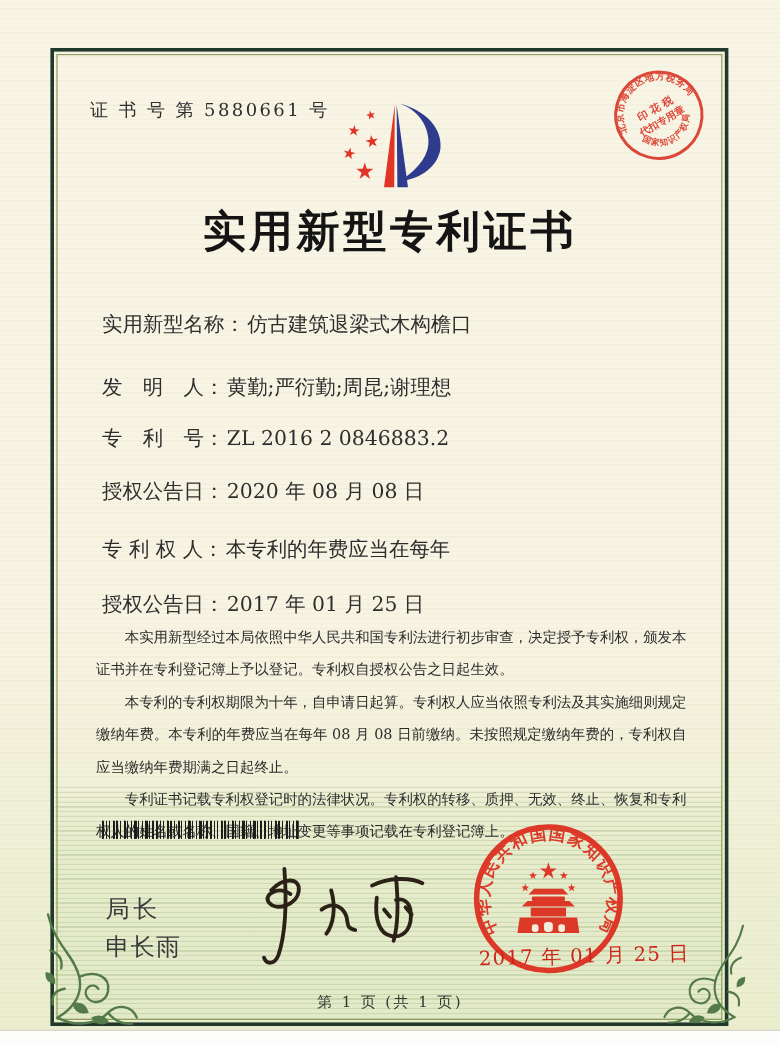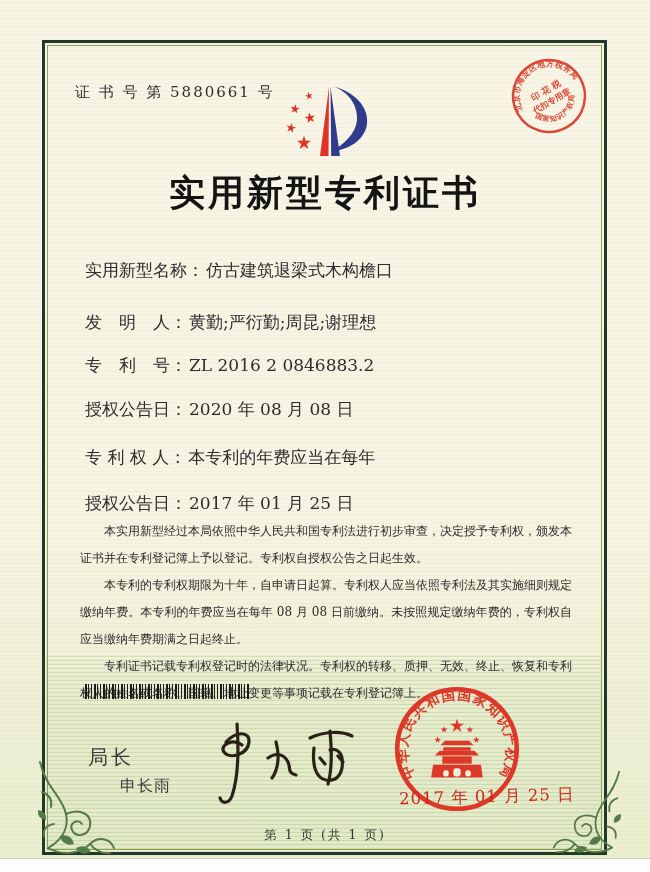--- a/index.html
+++ b/index.html
@@ -28,21 +28,21 @@
   .body-text{position:absolute;left:80px;top:518px;width:492px;z-index:3;color:#2b2b2b;
     font-size:12px;line-height:27px;text-align:justify;}
   .body-text p{margin:0;text-indent:2em;}
   .barcode{position:absolute;left:85px;top:684px;width:164px;height:15px;z-index:3;
     background:
       repeating-linear-gradient(90deg,#1c1c1c 0 1px,rgba(0,0,0,0) 1px 3px),
       repeating-linear-gradient(90deg,#1c1c1c 0 2px,rgba(0,0,0,0) 2px 9px),
       repeating-linear-gradient(90deg,#1c1c1c 0 1px,rgba(0,0,0,0) 1px 6px);
   }
   .signer-title{position:absolute;left:88px;top:744px;font-size:20px;color:#3a3a3a;letter-spacing:3px;z-index:3;}
-  .signer-name{position:absolute;left:88px;top:776px;font-size:16px;color:#3a3a3a;letter-spacing:1px;z-index:3;margin-left:32px;}
+  .signer-name{position:absolute;left:88px;top:776px;font-size:20px;color:#3a3a3a;letter-spacing:1px;z-index:3;}
   .signature{position:absolute;left:192px;top:712px;z-index:4;}
   .gov-seal{position:absolute;left:388px;top:680px;width:138px;height:138px;z-index:5;opacity:0.92;}
   .seal-date{position:absolute;left:399px;top:786px;font-size:16.5px;color:#cf2318;letter-spacing:1px;
     z-index:6;transform:rotate(-1.5deg);white-space:nowrap;}
   .tax-seal{position:absolute;left:503px;top:50px;width:92px;height:92px;z-index:3;transform:rotate(-30deg);opacity:0.92;}
   .flourish{position:absolute;z-index:4;}
   .flourish-left{left:30px;top:760px;}
   .flourish-right{left:536px;top:766px;transform:scaleX(-1);}
   .footer{position:absolute;left:0;top:827px;width:650px;text-align:center;font-size:12.5px;
     color:#2f3a2f;letter-spacing:2px;z-index:3;}

